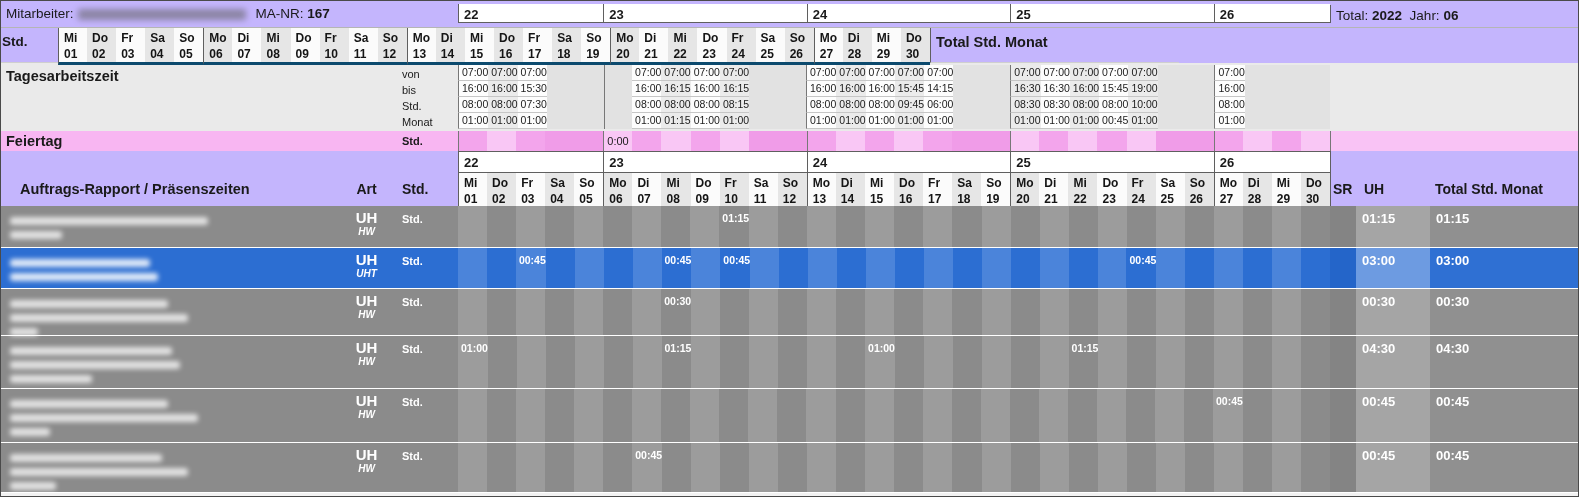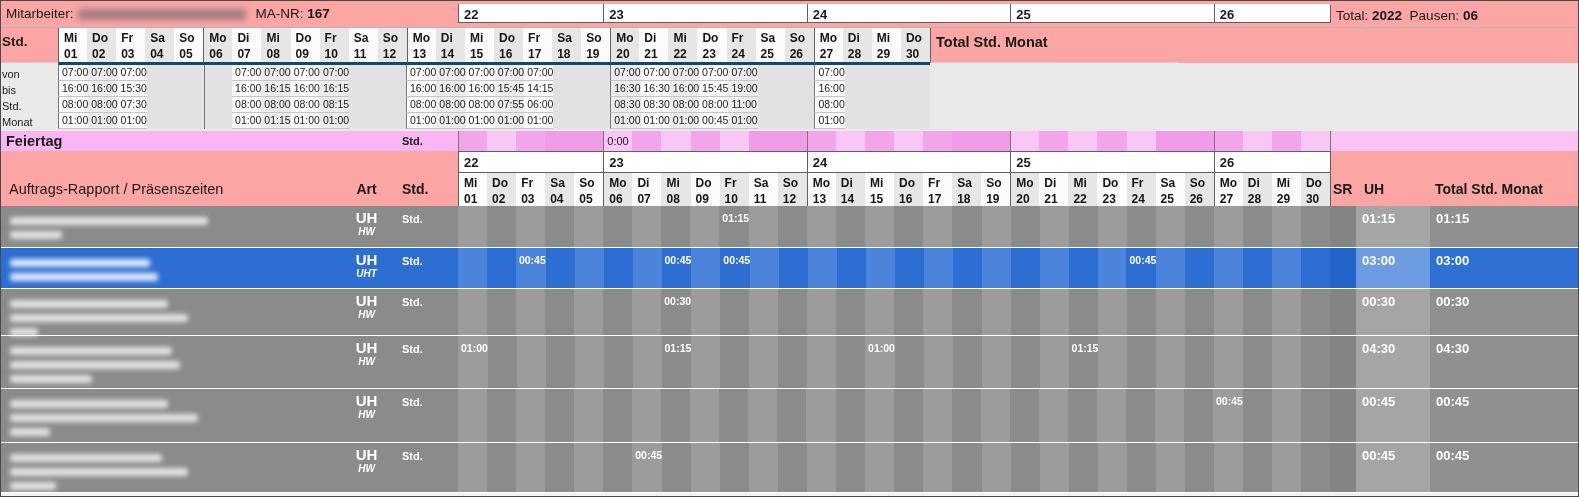--- a/index.html
+++ b/index.html
@@ -1,18 +1,18 @@
 <!DOCTYPE html>
 <html><head>
 <meta charset="utf-8">
 <style>
   html,body{margin:0;padding:0;background:#fff;}
   .sheet{
     position:relative;width:1579px;height:497px;overflow:hidden;
-    background:#fca5a5;font-family:"Liberation Sans",sans-serif;color:#1a1a1a;
+    background:#c4b5fd;font-family:"Liberation Sans",sans-serif;color:#1a1a1a;
     outline:1px solid #4a4a4a;outline-offset:-1px;
   }
   .row{display:flex;width:1579px;}
   .col-label{width:333px;flex:0 0 333px;box-sizing:border-box;}
   .col-art{width:67px;flex:0 0 67px;box-sizing:border-box;}
   .col-std{width:58px;flex:0 0 58px;box-sizing:border-box;}
   .col-days{width:872px;flex:0 0 872px;display:grid;grid-template-columns:repeat(30,1fr);box-sizing:border-box;}
   .col-right{width:249px;flex:0 0 249px;box-sizing:border-box;}
   .col-sr{width:26px;flex:0 0 26px;box-sizing:border-box;}
   .col-uh{width:74px;flex:0 0 74px;box-sizing:border-box;}
@@ -39,21 +39,21 @@
   .taz-cell.wk-start,.fei-cell.wk-start{border-left:1px solid #777;}
   .fei-cell{font-size:11px;line-height:20px;padding-left:3px;box-sizing:border-box;}
   .rt-line{border-left:1px solid #5f5f5f;}
   .rt-pad{padding:4px 0 0 5px;font-size:13.5px;}
   .b{font-weight:700;}
   .total-hours{font-size:14.5px;font-weight:700;padding:8px 0 0 5px;}
 
   
   .r-w2{height:22px;}
   .r-days2{height:33px;}
-  .sec2-title{font-size:14.5px;font-weight:400;padding:8px 0 0 9px;box-sizing:border-box;}
+  .sec2-title{font-size:14.5px;font-weight:700;padding:8px 0 0 20px;box-sizing:border-box;}
   .sec2-colhead{font-size:14px;font-weight:700;padding:8px 0 0 0;text-align:center;box-sizing:border-box;}
   .sec2-colhead.left{text-align:left;padding-left:2px;}
   .sr-uh-head{display:flex;font-weight:700;font-size:14px;border-left:1px solid #5f5f5f;box-sizing:border-box;}
   .sr-uh-head div{padding-top:8px;box-sizing:border-box;}
 
   .data-row{border-bottom:1px solid #fff;box-sizing:border-box;}
   .dr-label{padding:5px 6px 0 10px;box-sizing:border-box;}
   .blur-line{height:8px;border-radius:3px;background:rgba(255,255,255,.75);filter:blur(2.6px);margin-top:6px;}
   .dr-art{text-align:center;color:#fff;padding-top:3px;box-sizing:border-box;}
   .dr-art .uh{font-size:15px;font-weight:700;line-height:17px;display:block;}
@@ -78,21 +78,21 @@
     <div class="col-days" id="weeks1">
         <div class="week-cell" style="grid-column: span 5;">22</div>
         <div class="week-cell" style="grid-column: span 7;">23</div>
         <div class="week-cell" style="grid-column: span 7;">24</div>
         <div class="week-cell" style="grid-column: span 7;">25</div>
         <div class="week-cell" style="grid-column: span 4;">26</div>
       </div>
     <div class="col-right rt-line rt-pad" style="padding-top:3px;">
       <span>Total:</span>
       <span class="b">2022</span>&nbsp;
-      <span>Pausen:</span>
+      <span>Jahr:</span>
       <span class="b">06</span>
     </div>
   </div>
 
   <div class="row r-zeit">
     <div class="col-std sec1-std" style="border-bottom:1px solid #cfcfcf;">Std.</div>
     <div class="col-days" id="days1">
         <div class="dh-cell wk-start" style="background: rgb(251, 251, 251);">Mi<br>01</div>
         <div class="dh-cell" style="background: rgb(230, 230, 230);">Do<br>02</div>
         <div class="dh-cell" style="background: rgb(251, 251, 251);">Fr<br>03</div>
@@ -121,20 +121,21 @@
         <div class="dh-cell" style="background: rgb(230, 230, 230);">So<br>26</div>
         <div class="dh-cell wk-start" style="background: rgb(251, 251, 251);">Mo<br>27</div>
         <div class="dh-cell" style="background: rgb(230, 230, 230);">Di<br>28</div>
         <div class="dh-cell" style="background: rgb(251, 251, 251);">Mi<br>29</div>
         <div class="dh-cell" style="background: rgb(230, 230, 230);">Do<br>30</div>
       </div>
     <div class="col-right rt-line rt-pad b" style="border-bottom:1px solid #cfcfcf;padding-top:6px;font-size:14.5px;">Total Std. Monat</div>
   </div>
 
   <div class="row r-taz">
+    <div class="col-label sec1-left" style="width:400px;flex:0 0 400px;padding-top:5px;">Tagesarbeitszeit</div>
     <div class="col-std" id="taz-subs" style="padding-top:3px;">
         <div class="taz-sub">von</div>
         <div class="taz-sub">bis</div>
         <div class="taz-sub">Std.</div>
         <div class="taz-sub">Monat</div>
       </div>
     <div class="col-days taz-grid" id="taz-days">
         <div class="taz-cell filled wk-start" style="background: rgb(253, 253, 253);">07:00</div>
         <div class="taz-cell filled" style="background: rgb(235, 235, 235);">07:00</div>
         <div class="taz-cell filled" style="background: rgb(253, 253, 253);">07:00</div>
@@ -203,29 +204,29 @@
         <div class="taz-cell wk-start" style="background: rgb(226, 226, 226);"></div>
         <div class="taz-cell filled" style="background: rgb(253, 253, 253);">08:00</div>
         <div class="taz-cell filled" style="background: rgb(235, 235, 235);">08:00</div>
         <div class="taz-cell filled" style="background: rgb(253, 253, 253);">08:00</div>
         <div class="taz-cell filled" style="background: rgb(235, 235, 235);">08:15</div>
         <div class="taz-cell" style="background: rgb(226, 226, 226);"></div>
         <div class="taz-cell" style="background: rgb(226, 226, 226);"></div>
         <div class="taz-cell filled wk-start" style="background: rgb(253, 253, 253);">08:00</div>
         <div class="taz-cell filled" style="background: rgb(235, 235, 235);">08:00</div>
         <div class="taz-cell filled" style="background: rgb(253, 253, 253);">08:00</div>
-        <div class="taz-cell filled" style="background: rgb(235, 235, 235);">07:55</div>
+        <div class="taz-cell filled" style="background: rgb(235, 235, 235);">09:45</div>
         <div class="taz-cell filled" style="background: rgb(253, 253, 253);">06:00</div>
         <div class="taz-cell" style="background: rgb(226, 226, 226);"></div>
         <div class="taz-cell" style="background: rgb(226, 226, 226);"></div>
         <div class="taz-cell filled wk-start" style="background: rgb(235, 235, 235);">08:30</div>
         <div class="taz-cell filled" style="background: rgb(253, 253, 253);">08:30</div>
         <div class="taz-cell filled" style="background: rgb(235, 235, 235);">08:00</div>
         <div class="taz-cell filled" style="background: rgb(253, 253, 253);">08:00</div>
-        <div class="taz-cell filled" style="background: rgb(235, 235, 235);">11:00</div>
+        <div class="taz-cell filled" style="background: rgb(235, 235, 235);">10:00</div>
         <div class="taz-cell" style="background: rgb(226, 226, 226);"></div>
         <div class="taz-cell" style="background: rgb(226, 226, 226);"></div>
         <div class="taz-cell filled wk-start" style="background: rgb(253, 253, 253);">08:00</div>
         <div class="taz-cell" style="background: rgb(226, 226, 226);"></div>
         <div class="taz-cell" style="background: rgb(226, 226, 226);"></div>
         <div class="taz-cell" style="background: rgb(226, 226, 226);"></div>
         <div class="taz-cell filled wk-start" style="background: rgb(253, 253, 253);">01:00</div>
         <div class="taz-cell filled" style="background: rgb(235, 235, 235);">01:00</div>
         <div class="taz-cell filled" style="background: rgb(253, 253, 253);">01:00</div>
         <div class="taz-cell" style="background: rgb(226, 226, 226);"></div>

